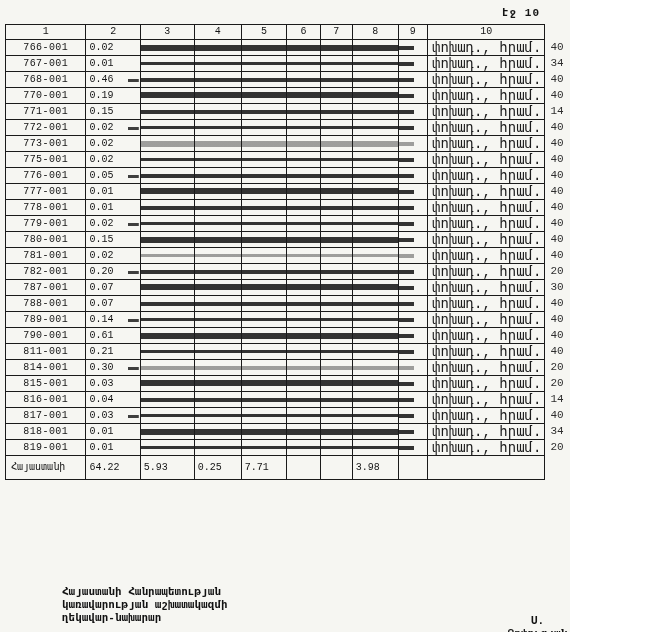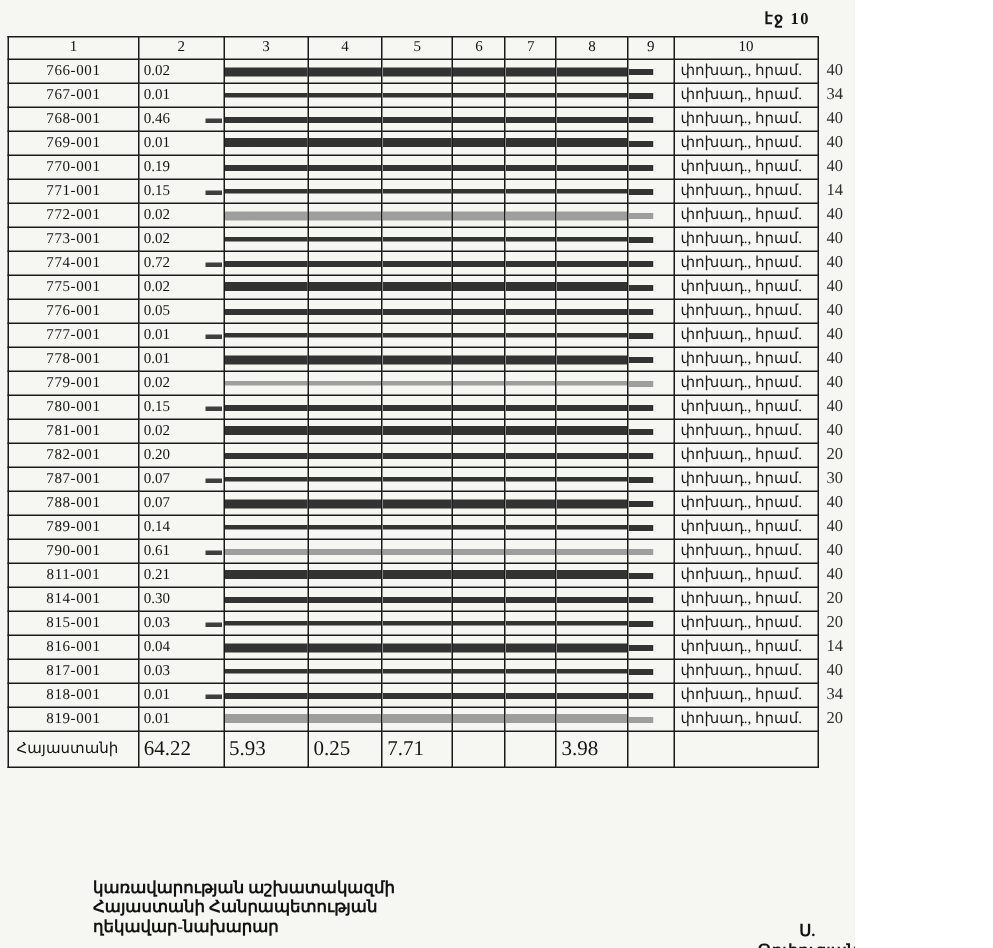--- a/index.html
+++ b/index.html
@@ -1,19 +1,19 @@
 <!DOCTYPE html>
 <html><head>
 <meta charset="utf-8">
 <style>
   html,body { margin:0; padding:0; background:#ffffff; }
   .page {
     position:relative; width:570px; height:632px;
     background:#f6f6f2; color:#141414;
-    font-family:Liberation Serif, serif;
+    font-family:Liberation Mono, monospace;
     overflow:hidden;
   }
   .corner {
     position:absolute; top:6px; right:30px;
     font-size:11px; font-weight:bold; letter-spacing:1px;
   }
   table.scan {
     position:absolute; left:5px; top:24px;
     border-collapse:collapse; table-layout:fixed;
   }
@@ -21,21 +21,21 @@
     box-sizing:border-box;
     border:1px solid #1a1a1a;
     font-size:10px; line-height:1;
     padding:0 3px; height:16px;
     white-space:nowrap; overflow:hidden;
     background-repeat:no-repeat;
   }
   thead th { font-weight:normal; text-align:center; height:15px; font-size:10px; }
   td.code { text-align:center; letter-spacing:0.4px; }
   td.val  { text-align:left; }
-  td.note { font-size:10px; padding-left:4px; color:#1c1c1c; }
+  td.note { font-size:14px; padding-left:4px; color:#1c1c1c; }
   td.margin-note, th.margin {
     border:none; background:transparent;
     font-size:11px; color:#2e2e2e; text-align:left; padding-left:5px;
   }
   
   .data-row .mid {
     background-image:linear-gradient(rgba(17,17,17,0.85), rgba(17,17,17,0.85));
     background-position:50% 58%;
     background-size:100% 4px;
   }
@@ -44,21 +44,21 @@
   .data-row:nth-child(7n) .mid {
     background-image:linear-gradient(rgba(70,70,70,0.5), rgba(70,70,70,0.5));
   }
   .data-row td:nth-child(9).mid { background-size:55% 4px; background-position:0 58%; }
   .data-row:nth-child(3n) .val {
     background-image:linear-gradient(rgba(17,17,17,0.8), rgba(17,17,17,0.8));
     background-size:20% 3px; background-position:98% 60%;
   }
   tfoot td { height:24px; font-size:10px; }
   tfoot td.total-label { text-align:left; padding-left:5px; }
-  tfoot td.val { font-size:14px;margin-top:34px; }
+  tfoot td.val { font-size:10px;margin-top:34px; }
   .footer-block {
     position:absolute; left:62px; top:586px;
     font-size:11px; font-weight:bold; line-height:13px; color:#121212;
   }
   .signature {
     position:absolute; left:505px; top:614px;
     font-size:11px; font-weight:bold; color:#121212;text-align:center;
   }
 </style>
 </head>
@@ -131,33 +131,20 @@
           <td class="mid"></td>
           <td class="mid"></td>
           <td class="mid"></td>
           <td class="mid"></td>
           <td class="mid"></td>
           <td class="mid"></td>
           <td class="note">փոխադ., հրամ.</td>
           <td class="margin-note">40</td>
         </tr>
         <tr class="data-row">
-          <td class="code">769-001</td>
-          <td class="val">0.01</td>
-          <td class="mid"></td>
-          <td class="mid"></td>
-          <td class="mid"></td>
-          <td class="mid"></td>
-          <td class="mid"></td>
-          <td class="mid"></td>
-          <td class="mid"></td>
-          <td class="note">փոխադ., հրամ.</td>
-          <td class="margin-note">40</td>
-        </tr>
-        <tr class="data-row">
           <td class="code">770-001</td>
           <td class="val">0.19</td>
           <td class="mid"></td>
           <td class="mid"></td>
           <td class="mid"></td>
           <td class="mid"></td>
           <td class="mid"></td>
           <td class="mid"></td>
           <td class="mid"></td>
           <td class="note">փոխադ., հրամ.</td>
@@ -185,33 +172,20 @@
           <td class="mid"></td>
           <td class="mid"></td>
           <td class="mid"></td>
           <td class="mid"></td>
           <td class="note">փոխադ., հրամ.</td>
           <td class="margin-note">40</td>
         </tr>
         <tr class="data-row">
           <td class="code">773-001</td>
           <td class="val">0.02</td>
-          <td class="mid"></td>
-          <td class="mid"></td>
-          <td class="mid"></td>
-          <td class="mid"></td>
-          <td class="mid"></td>
-          <td class="mid"></td>
-          <td class="mid"></td>
-          <td class="note">փոխադ., հրամ.</td>
-          <td class="margin-note">40</td>
-        </tr>
-        <tr class="data-row">
-          <td class="code">774-001</td>
-          <td class="val">0.72</td>
           <td class="mid"></td>
           <td class="mid"></td>
           <td class="mid"></td>
           <td class="mid"></td>
           <td class="mid"></td>
           <td class="mid"></td>
           <td class="mid"></td>
           <td class="note">փոխադ., հրամ.</td>
           <td class="margin-note">40</td>
         </tr>
@@ -474,19 +448,19 @@
         <td class="val"></td>
         <td class="val">3.98</td>
         <td class="val"></td>
         <td class="val"></td>
         <td class="margin-note"></td>
       </tr>
     </tfoot>
   </table>
 
   <div class="footer-block">
+    <div>Հայաստանի Հանրապետության</div>
     <div>կառավարության աշխատակազմի</div>
-    <div>Հայաստանի Հանրապետության</div>
     <div>ղեկավար-նախարար</div>
   </div>
   <div class="signature">Ս. Թոփուզյան</div>
 
 </div>
 
 </body></html>

